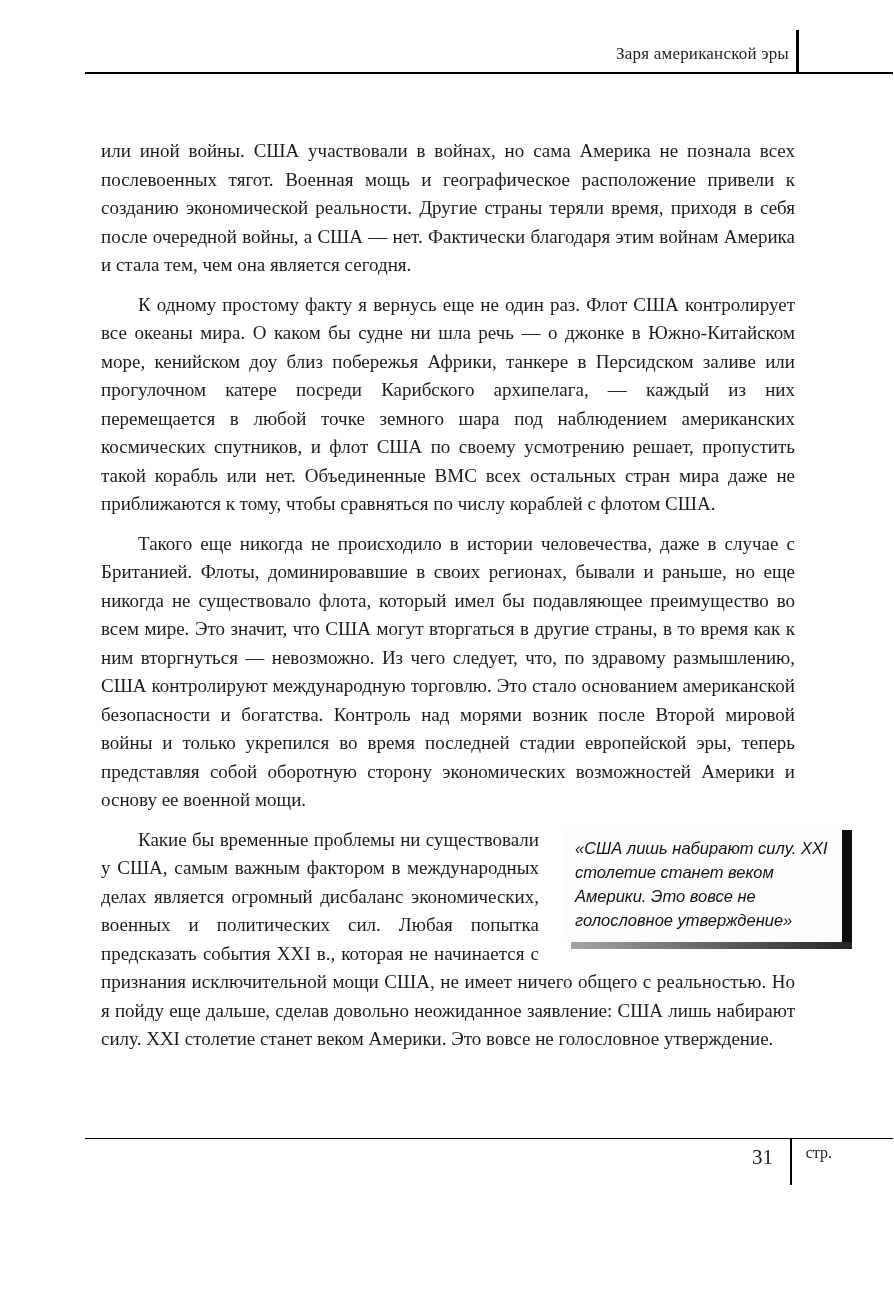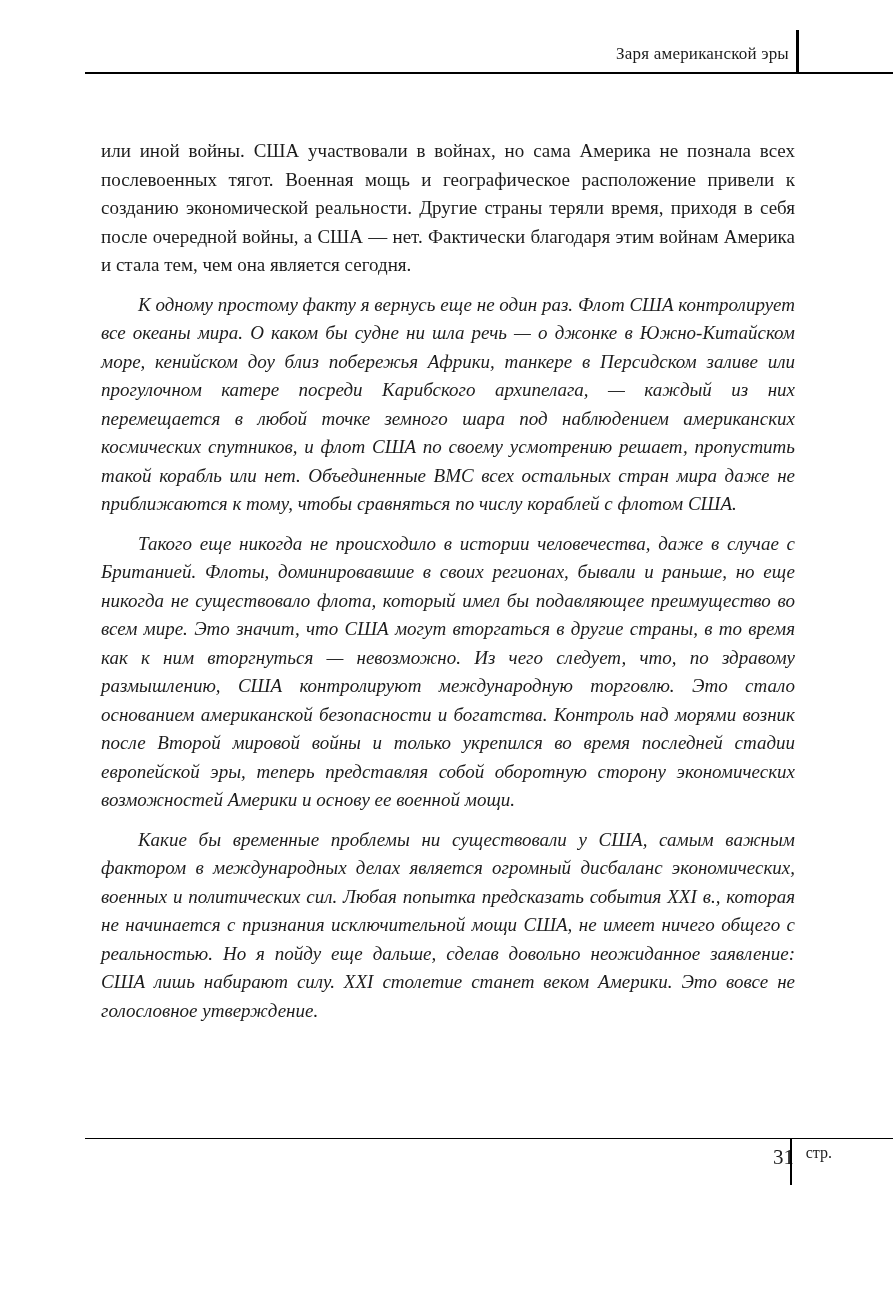--- a/index.html
+++ b/index.html
@@ -48,21 +48,21 @@
   .page-body {
     position: absolute;
     top: 126px;
     left: 90px;
     width: 716px;
     font-size: 19px;
     line-height: 28.5px;
     text-align: justify;
   }
   .para { margin: 11px; }
-  .para.indent { text-indent: 37px; font-style: italic; }
+  .para.indent { text-indent: 37px; }
 
   
   .para-block { overflow: visible; }
   .pullquote {
     position: relative;
     float: right;
     width: 253px;
     margin: 4px -46px 14px 24px;
     padding: 6px 14px 10px 12px;
     border-right: 10px solid #0d0d0d;
@@ -91,21 +91,21 @@
     position: absolute;
     top: 0;
     left: 85px;
     right: 1px;
     height: 1px;
     background: #000;
   }
   .page-number {
     position: absolute;
     top: 7px;
-    right: 100px;
+    right: 121px;
     font-size: 21px;
   }
   .footer-vline {
     position: absolute;
     top: 1px;
     right: 102px;
     width: 2px;
     height: 46px;
     background: #000;
   }
@@ -125,20 +125,23 @@
     <span class="header-title">Заря американской эры</span>
     <span class="header-vline"></span>
     <div class="header-rule"></div>
   </header>
 
   <main class="page-body">
     <p class="para">или иной войны. США участвовали в войнах, но сама Америка не познала всех послевоенных тягот. Военная мощь и географическое расположение привели к созданию экономической реальности. Другие страны теряли время, приходя в себя после очередной войны, а США — нет. Фактически благодаря этим войнам Америка и стала тем, чем она является сегодня.</p>
     <p class="para indent">К одному простому факту я вернусь еще не один раз. Флот США контролирует все океаны мира. О каком бы судне ни шла речь — о джонке в Южно-Китайском море, кенийском доу близ побережья Африки, танкере в Персидском заливе или прогулочном катере посреди Карибского архипелага, — каждый из них перемещается в любой точке земного шара под наблюдением американских космических спутников, и флот США по своему усмотрению решает, пропустить такой корабль или нет. Объединенные ВМС всех остальных стран мира даже не приближаются к тому, чтобы сравняться по числу кораблей с флотом США.</p>
     <p class="para indent">Такого еще никогда не происходило в истории человечества, даже в случае с Британией. Флоты, доминировавшие в своих регионах, бывали и раньше, но еще никогда не существовало флота, который имел бы подавляющее преимущество во всем мире. Это значит, что США могут вторгаться в другие страны, в то время как к ним вторгнуться — невозможно. Из чего следует, что, по здравому размышлению, США контролируют международную торговлю. Это стало основанием американской безопасности и богатства. Контроль над морями возник после Второй мировой войны и только укрепился во время последней стадии европейской эры, теперь представляя собой оборотную сторону экономических возможностей Америки и основу ее военной мощи.</p>
     <div class="para-block">
+      <aside class="pullquote">
+        <span class="pullquote-text">«США лишь набирают силу. XXI столетие станет веком Америки. Это вовсе не голословное утверждение»</span>
+      </aside>
       <p class="para indent">Какие бы временные проблемы ни существовали у США, самым важным фактором в международных делах является огромный дисбаланс экономических, военных и политических сил. Любая попытка предсказать события XXI в., которая не начинается с признания исключительной мощи США, не имеет ничего общего с реальностью. Но я пойду еще дальше, сделав довольно неожиданное заявление: США лишь набирают силу. XXI столетие станет веком Америки. Это вовсе не голословное утверждение.</p>
     </div>
   </main>
 
   <footer class="page-footer">
     <div class="footer-rule"></div>
     <span class="page-number">31</span>
     <span class="footer-vline"></span>
     <span class="page-label">стр.</span>
   </footer>

